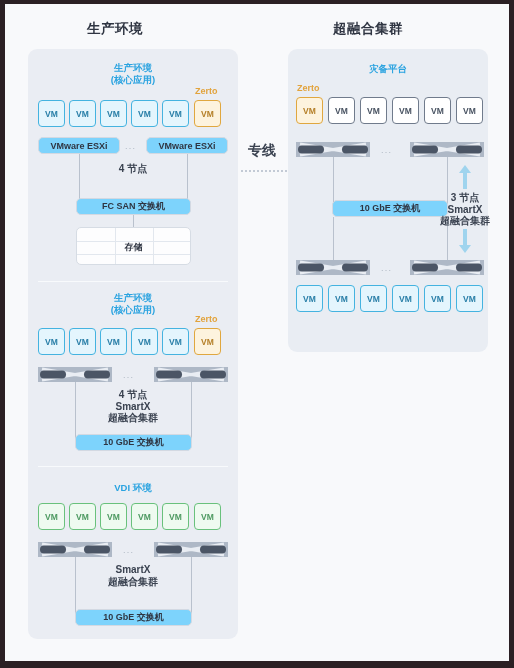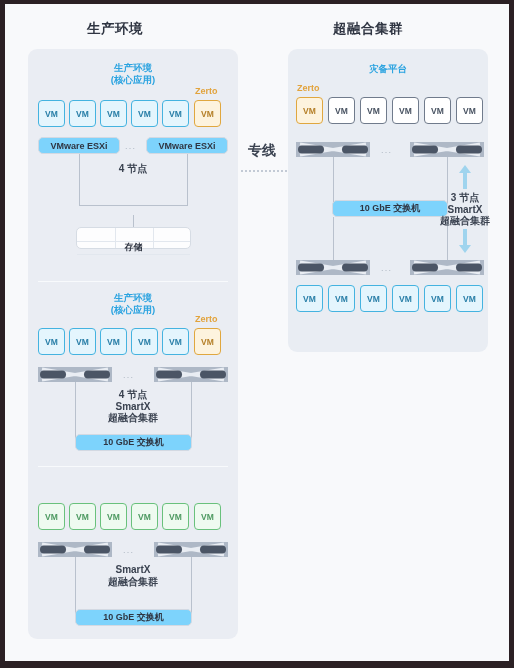--- a/index.html
+++ b/index.html
@@ -252,24 +252,25 @@
   <div class="pill" style="left:141px; top:133px; width:82px; height:17px;">VMware ESXi</div>
 
   <div class="vline" style="left:74px;  top:150px; height:52px;"></div>
   <div class="vline" style="left:182px; top:150px; height:52px;"></div>
   <div class="hline" style="left:74px;  top:201px; width:109px;"></div>
 
   <div class="cluster-cap" style="left:33px; top:159px; width:190px;">
     <div>4 节点</div>
   </div>
 
+  <div class="pill" style="left:71px; top:194px; width:115px; height:17px;">FC SAN 交换机</div>
 
   <div class="vline" style="left:128px; top:211px; height:13px;"></div>
 
-  <div class="storage" style="left:71px; top:223px; width:115px; height:22px;">
+  <div class="storage" style="left:71px; top:223px; width:115px; height:38px;">
     <div class="storage-vline" style="left:38px;"></div>
     <div class="storage-vline" style="left:76px;"></div>
     <div class="storage-hline" style="top:13px;"></div>
     <div class="storage-hline" style="top:26px;"></div>
     <div class="storage-label" style="top:13px; line-height:13px;">存储</div>
   </div>
 
   <div class="sec-title" style="left:33px; top:288px; width:190px;">
     <div>生产环境</div>
     <div>(核心应用)</div>
@@ -302,20 +303,23 @@
   <div class="hline" style="left:70px;  top:434px; width:117px;"></div>
 
   <div class="cluster-cap" style="left:33px; top:385px; width:190px;">
     <div>4 节点</div>
     <div>SmartX</div>
     <div>超融合集群</div>
   </div>
 
   <div class="pill" style="left:70px; top:430px; width:117px; height:17px;">10 GbE 交换机</div>
 
+  <div class="sec-title" style="left:33px; top:478px; width:190px;">
+    <div>VDI 环境</div>
+  </div>
 
   <div class="vm vm-green" style="left:33px;  top:499px;">VM</div>
   <div class="vm vm-green" style="left:64px;  top:499px;">VM</div>
   <div class="vm vm-green" style="left:95px;  top:499px;">VM</div>
   <div class="vm vm-green" style="left:126px; top:499px;">VM</div>
   <div class="vm vm-green" style="left:157px; top:499px;">VM</div>
   <div class="vm vm-green" style="left:189px; top:499px;">VM</div>
 
   <svg class="node-icon" style="left:33px; top:538px;" viewBox="0 0 74 15">
     <path d="M0 0 L74 0 L74 15 L0 15 Z" fill="#aeb8c6"></path>

